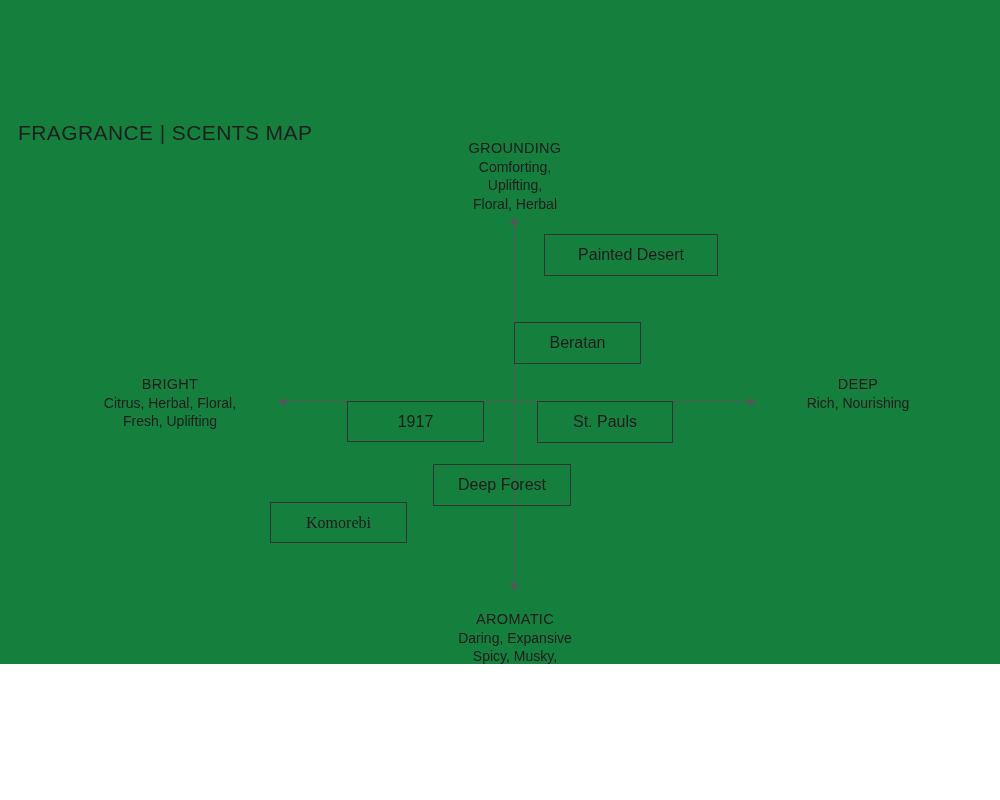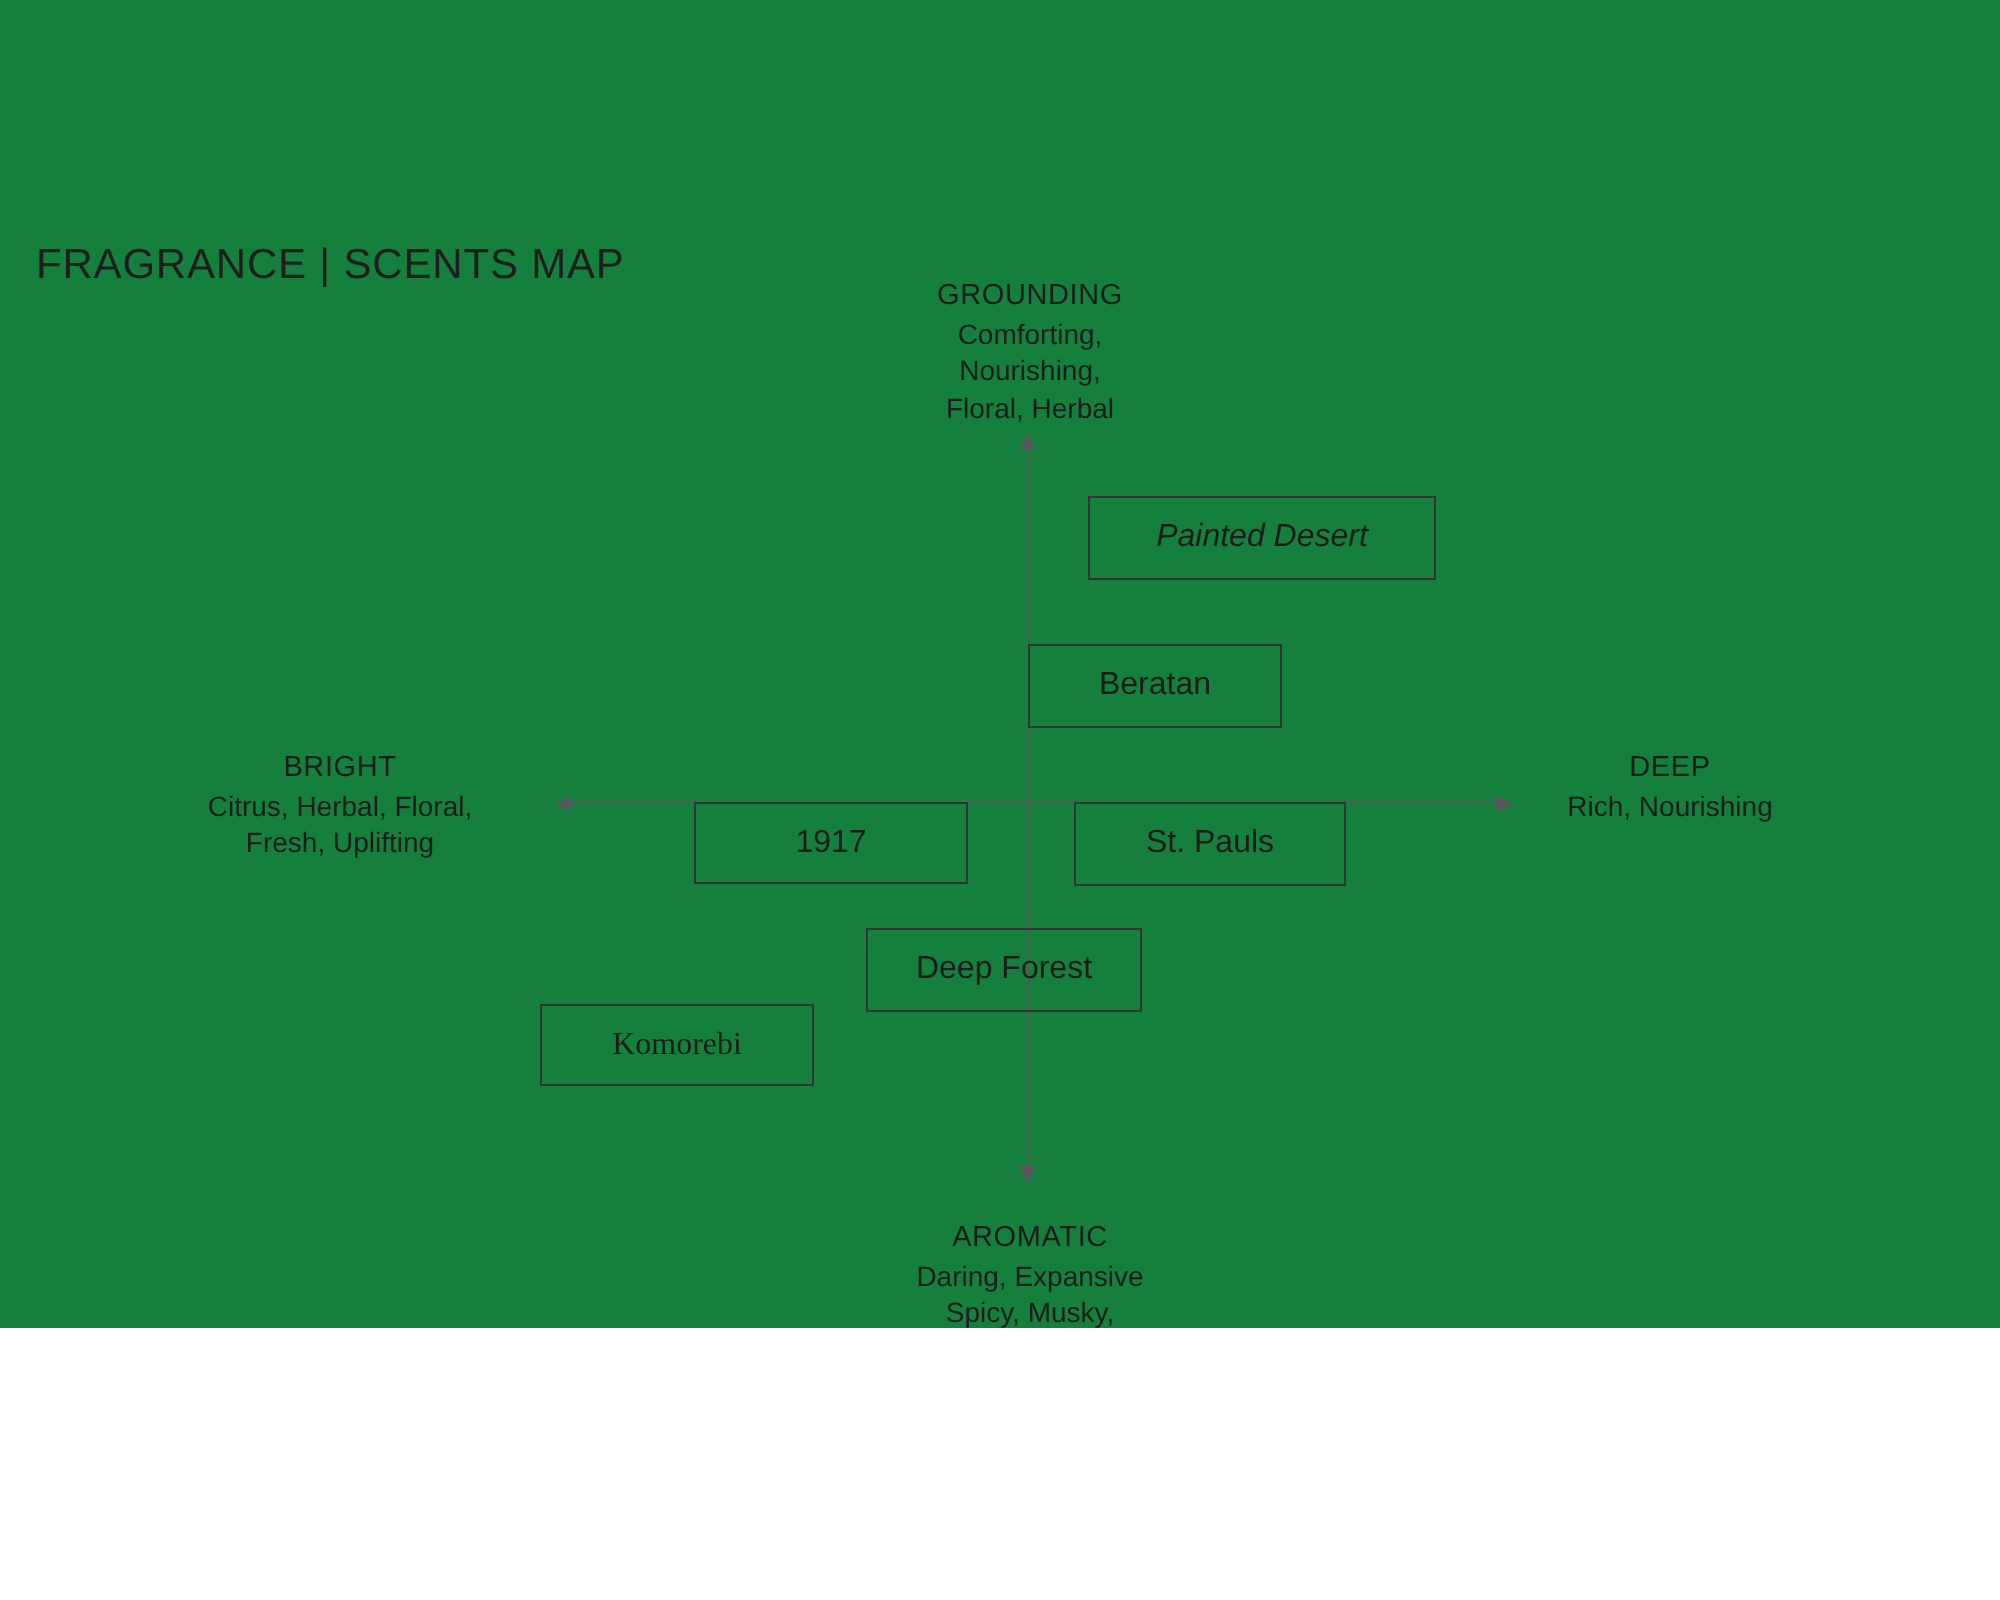--- a/index.html
+++ b/index.html
@@ -64,21 +64,21 @@
     color: #1c1c1c;
   }
   .axis-block .axis-title {
     font-weight: normal;
     font-size: 14.5px;
     letter-spacing: 0.3px;
   }
   .axis-grounding { left: 385px; top: 139px; }
   .axis-aromatic  { left: 385px; top: 610px; }
   .axis-bright    { left: 40px;  top: 375px; }
-  .axis-deep      { left: 705px; top: 375px; }
+  .axis-deep      { left: 728px; top: 375px; }
   
   .scent-box {
     position: absolute;
     border: 1.4px solid #333333;
     background: transparent;
     display: flex;
     align-items: center;
     justify-content: center;
     box-sizing: border-box;
     font-size: 16px;
@@ -96,42 +96,42 @@
   <div class="axis-line v-line"></div>
   <div class="axis-line h-line"></div>
   <div class="arrowhead arrow-up"></div>
   <div class="arrowhead arrow-down"></div>
   <div class="arrowhead arrow-left"></div>
   <div class="arrowhead arrow-right"></div>
 
   <div class="axis-block axis-grounding">
     <div class="axis-title">GROUNDING</div>
     <div>Comforting,</div>
-    <div>Nourishing,</div>
+    <div>Uplifting,</div>
     <div>Floral, Herbal</div>
   </div>
 
   <div class="axis-block axis-aromatic">
     <div class="axis-title">AROMATIC</div>
     <div>Daring, Expansive</div>
     <div>Spicy, Musky,</div>
   </div>
 
   <div class="axis-block axis-bright">
     <div class="axis-title">BRIGHT</div>
     <div>Citrus, Herbal, Floral,</div>
     <div>Fresh, Uplifting</div>
   </div>
 
   <div class="axis-block axis-deep">
     <div class="axis-title">DEEP</div>
     <div>Rich, Nourishing</div>
   </div>
 
-  <div class="scent-box" style="left: 544px; top: 248px; width: 174px; height: 42px; font-style: italic;">
+  <div class="scent-box" style="left: 544px; top: 234px; width: 174px; height: 42px;">
     <span>Painted Desert</span>
   </div>
   <div class="scent-box" style="left: 514px; top: 322px; width: 127px; height: 42px;">
     <span>Beratan</span>
   </div>
   <div class="scent-box" style="left: 347px; top: 401px; width: 137px; height: 41px;">
     <span>1917</span>
   </div>
   <div class="scent-box" style="left: 505px; top: 401px; width: 136px; height: 42px; margin-left: 32px;">
     <span>St. Pauls</span>

